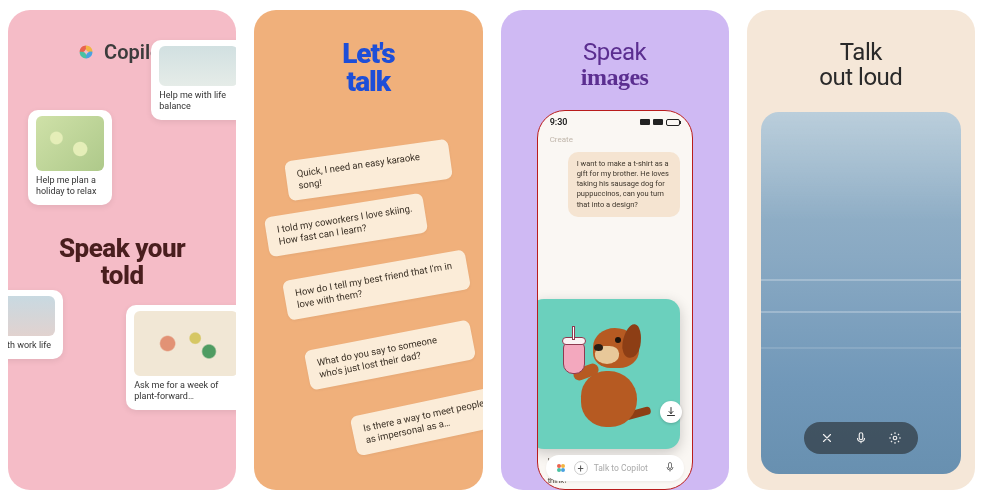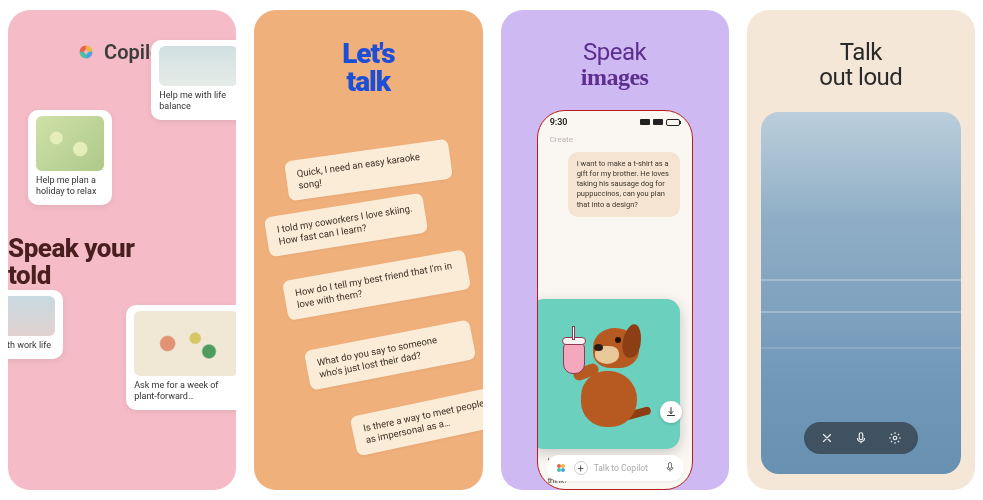--- a/index.html
+++ b/index.html
@@ -26,21 +26,21 @@
   .card2 .thumb { height:40px; background:linear-gradient(#d1e0e1,#e5ece8); }
   .card3 { top:280px; left:-15px; width:70px; }
   .card3 .thumb{height:40px;background:linear-gradient(180deg,#c8d9e1,#e1d2cf);}
   .card4 { top:295px; right:-10px; width:120px; }
   .card4 .thumb{height:65px;background:#f1e7d5;position:relative;}
   .card4 .thumb::after{content:"";position:absolute;inset:6px;background:
     radial-gradient(circle at 30% 50%,#e29275 10%,transparent 12%),
     radial-gradient(circle at 60% 40%,#d6c764 8%,transparent 10%),
     radial-gradient(circle at 75% 65%,#4f9c62 8%,transparent 10%);
     border-radius:6px;}
-  .headline1 { position:absolute; top:225px; left:0; right:0; font-weight:800; color:#491e1e; font-size:26px; line-height:1.05; letter-spacing:-0.5px; }
+  .headline1 { position:absolute; top:225px; left:0; right:0; text-align:center; font-weight:800; color:#491e1e; font-size:26px; line-height:1.05; letter-spacing:-0.5px; }
   .tagline { position:absolute; bottom:20px; left:0; right:0; text-align:center; font-size:14px; color:#4f4545; }
 
   
   .p2 { background:#f0b07b; }
   .headline2 { position:absolute; top:30px; left:0; right:0; text-align:center; font-weight:900; font-size:28px; color:#1d4ed8; line-height:1; letter-spacing:-1px; }
   .chip { position:absolute; background:#fbecd8; border-radius:7px; padding:8px 11px; font-size:9.5px; color:#3a3025; line-height:1.25; box-shadow:0 1px 3px rgba(0,0,0,.05); white-space:normal; }
   .chip1 { top:140px; left:32px; width:165px; transform:rotate(-8deg); }
   .chip2 { top:195px; left:12px; width:160px; transform:rotate(-9deg); }
   .chip3 { top:255px; left:30px; width:185px; transform:rotate(-10deg); }
   .chip4 { top:325px; left:52px; width:168px; transform:rotate(-11deg); }
@@ -148,21 +148,21 @@
   <div class="phone">
     <div class="statusbar">
       <span>9:30</span>
       <div class="sb-icons">
         <span class="sb-ic"></span>
         <span class="sb-ic"></span>
         <span class="sb-batt"></span>
       </div>
     </div>
     <div class="todaylbl">Create</div>
-    <div class="bubble">I want to make a t-shirt as a gift for my brother. He loves taking his sausage dog for puppuccinos, can you plan that into a design?</div>
+    <div class="bubble">I want to make a t-shirt as a gift for my brother. He loves taking his sausage dog for puppuccinos, can you turn that into a design?</div>
 
     <div class="imgresult">
       <div class="dog">
         <div class="tail"></div>
           <div class="body"></div>
           <div class="arm"></div>
         <div class="cup"></div>
           <div class="lid"></div>
           <div class="straw"></div>
         <div class="head"></div>

